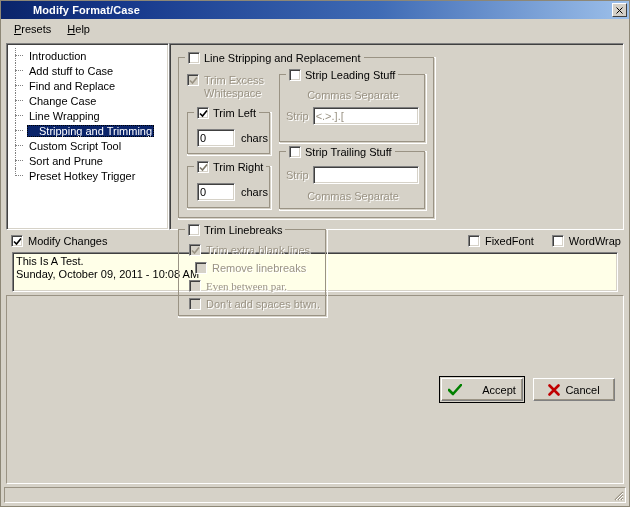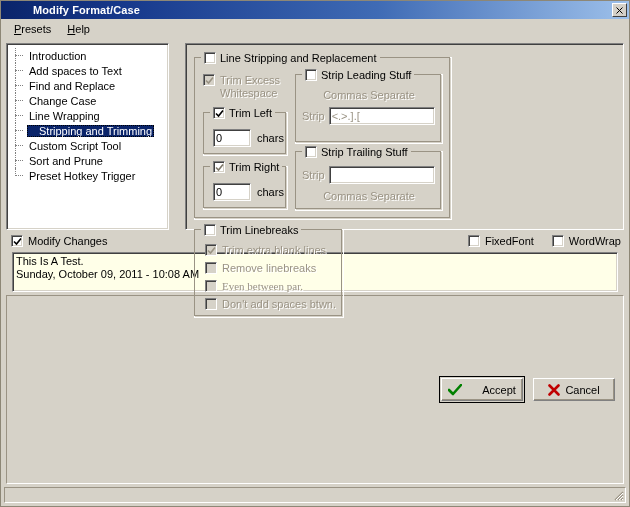--- a/index.html
+++ b/index.html
@@ -70,21 +70,21 @@
     color: #000000;
   }
   .menu-item u { text-decoration: underline; }
 
   
   .dialog-body {
     flex: 1;
     display: flex;
     padding: 4px 5px 0 5px;
     box-sizing: border-box;
-    gap: 16px;
+    gap: 0;
     min-height: 0;
   }
 
   
   .tree {
     width: 163px; min-width: 163px;
     background: #ffffff;
     border: 1px solid #808080;
     border-right-color: #ffffff;
     border-bottom-color: #ffffff;
@@ -299,21 +299,21 @@
 
   <div class="dialog-body">
 
     <div class="tree">
       <div class="tree-item">
         <div class="tree-connector"></div>
         <span class="tree-label">Introduction</span>
       </div>
       <div class="tree-item">
         <div class="tree-connector"></div>
-        <span class="tree-label">Add spaces to Text</span>
+        <span class="tree-label">Add stuff to Case</span>
       </div>
       <div class="tree-item">
         <div class="tree-connector"></div>
         <span class="tree-label">Find and Replace</span>
       </div>
       <div class="tree-item">
         <div class="tree-connector"></div>
         <span class="tree-label">Change Case</span>
       </div>
       <div class="tree-item">
@@ -429,21 +429,21 @@
 
         <div style="position:absolute; left:10px; top:14px; display:flex; align-items:center;">
           <span class="cb checked disabled">
             <svg class="tick" viewBox="0 0 9 9">
               <path d="M1 4.5 L3.5 7 L8 1.5" stroke="#9a9384" stroke-width="1.6" fill="none"></path>
             </svg>
           </span>
           <span class="lbl disabled" style="margin-left:5px;">Trim extra blank lines</span>
         </div>
 
-        <div style="position:absolute; left:10px; top:32px; display:flex; align-items:center;">
+        <div style="position:absolute; left:16px; top:32px; display:flex; align-items:center;">
           <span class="cb disabled">
             
           </span>
           <span class="lbl disabled" style="margin-left:5px;">Remove linebreaks</span>
         </div>
 
         <div style="position:absolute; left:10px; top:50px; display:flex; align-items:center;">
           <span class="cb disabled">
             
           </span>

